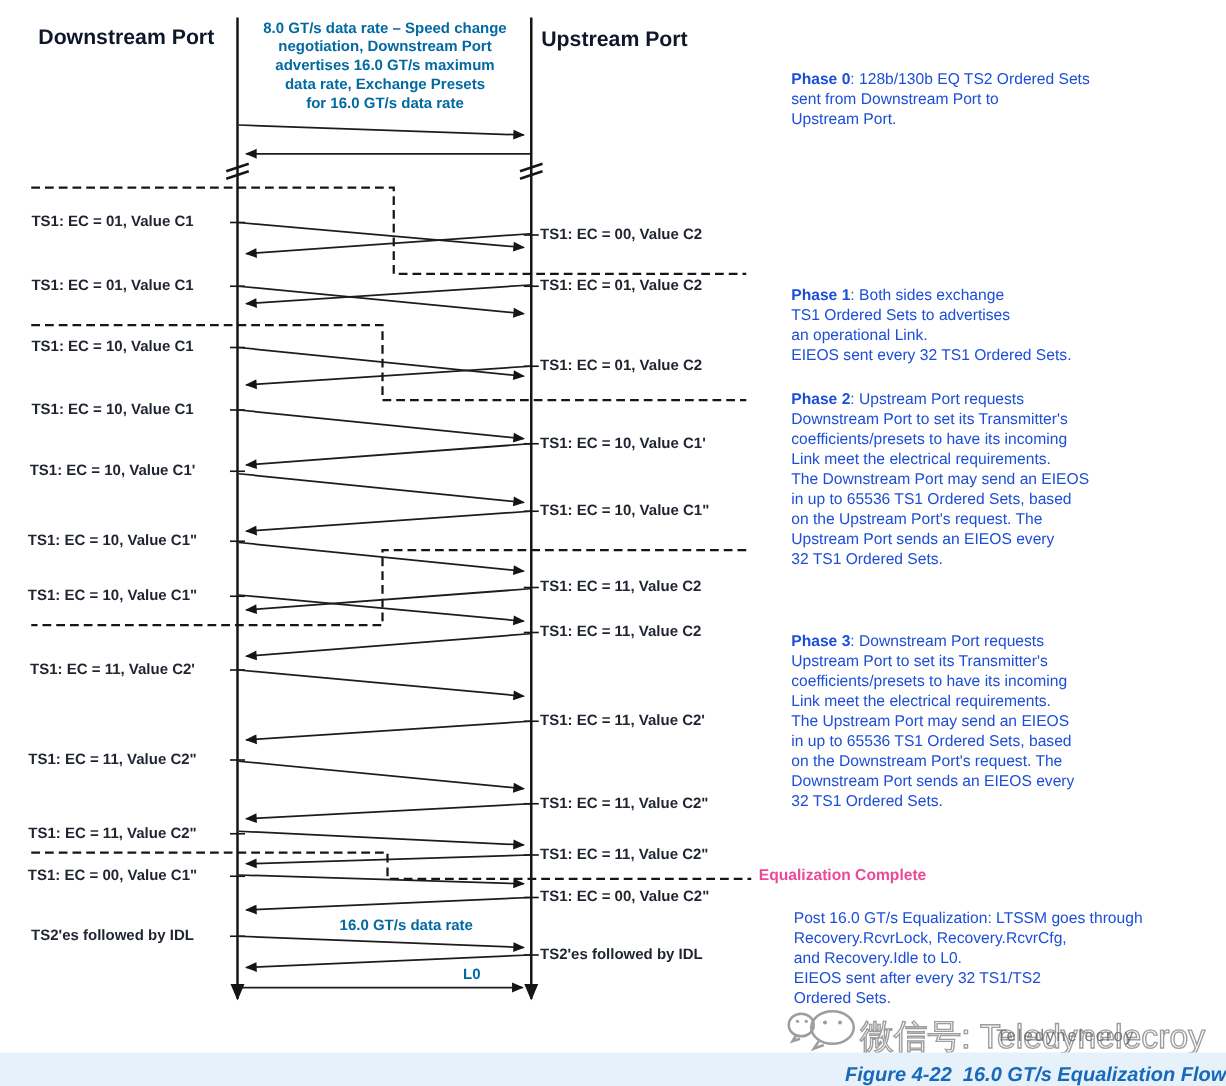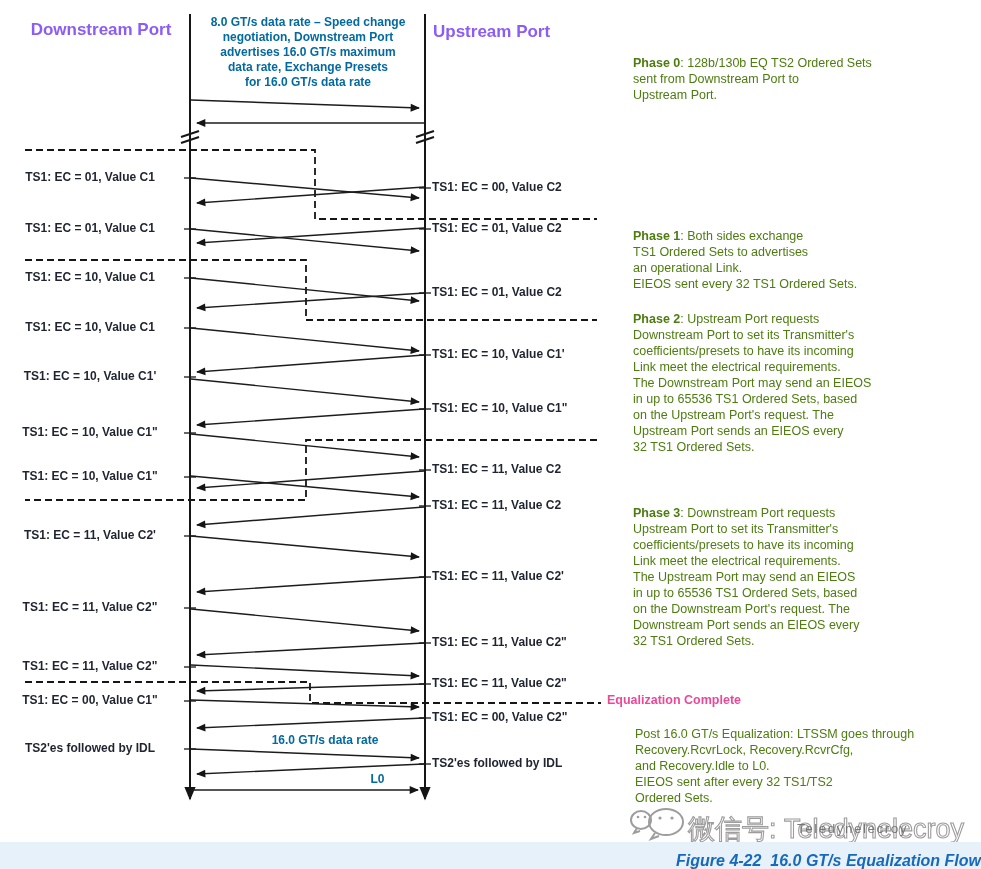--- a/index.html
+++ b/index.html
@@ -1,24 +1,24 @@
 <!DOCTYPE html>
 <html><head>
 <meta charset="utf-8">
 <style>
   html,body{margin:0;padding:0;background:#fff}
   .stage{position:relative;width:981px;height:869px;background:#ffffff;overflow:hidden;
          font-family:"Liberation Sans",sans-serif}
   svg{position:absolute;left:0;top:0}
-  .hdr{position:absolute;font:700 17px "Liberation Sans",sans-serif;color:#8b5cf6;white-space:nowrap}
+  .hdr{position:absolute;font:700 17px "Liberation Sans",sans-serif;color:#0f172a;white-space:nowrap}
   .lbl{position:absolute;font:600 12px/15px "Liberation Sans",sans-serif;color:#1f2430;white-space:nowrap}
   .lbl.l{left:0;width:180px;text-align:center}
   .lbl.r{left:432px;text-align:left}
   .note{position:absolute;font:700 12px/15px "Liberation Sans",sans-serif;color:#0369a1;text-align:center;white-space:nowrap}
-  .phase{position:absolute;font:400 12.5px/16px "Liberation Sans",sans-serif;color:#4d7c0f;white-space:nowrap}
+  .phase{position:absolute;font:400 12.5px/16px "Liberation Sans",sans-serif;color:#1d4ed8;white-space:nowrap}
   .bld{font-weight:700}
   .eqc{position:absolute;font:700 12.5px/16px "Liberation Sans",sans-serif;color:#ec4899;white-space:nowrap}
   .capband{position:absolute;left:0;top:842px;width:981px;height:37px;background:#e7f1fa;
            display:flex;align-items:center;justify-content:flex-end}
   .cap{font:italic 600 16px "Liberation Sans",sans-serif;color:#1769bb;white-space:pre}
 </style>
 </head>
 <body>
 
 <div class="stage">

